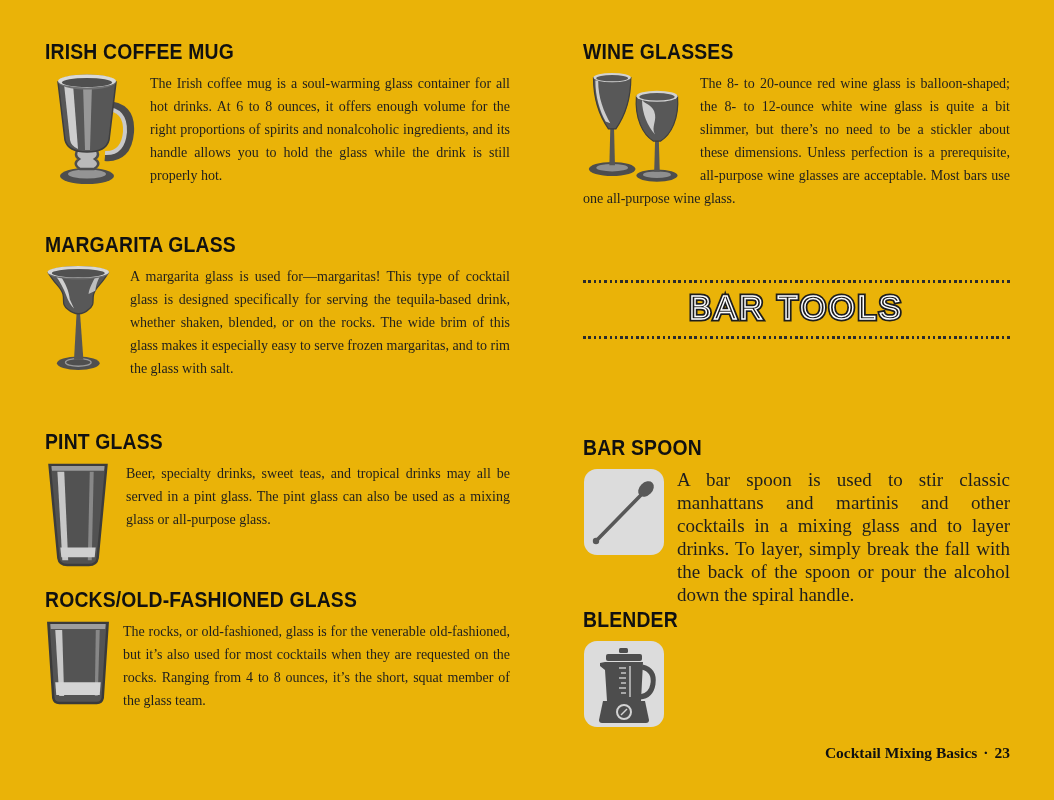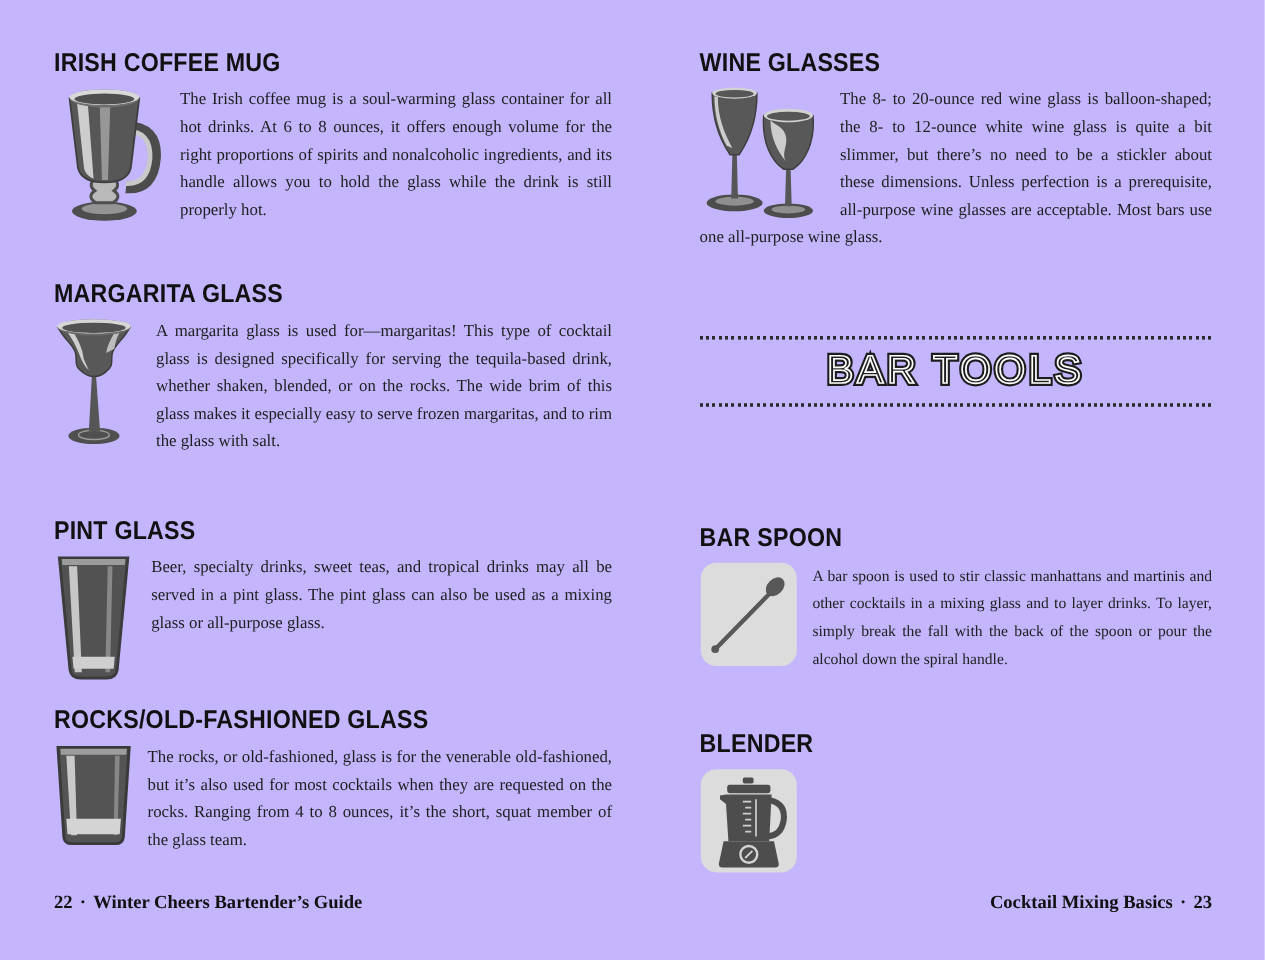--- a/index.html
+++ b/index.html
@@ -1,31 +1,31 @@
 <!DOCTYPE html>
 <html><head>
 <meta charset="utf-8">
 <style>
   html,body{margin:0;padding:0;background:#ffffff;}
-  #book{position:relative;width:1054px;height:800px;background:#c4b5fd;overflow:hidden;
+  #book{position:relative;width:1054px;height:800px;background:#eab308;overflow:hidden;
         font-family:"Liberation Serif",serif;color:#1e1e1e;}
   .page{position:absolute;top:0;height:800px;}
   #left-page{left:45px;width:465px;}
   #right-page{left:583px;width:427px;}
   .sec{position:absolute;left:0;width:100%;}
   h2.heading{margin:0 0 7px 0;font-family:"Liberation Sans",sans-serif;font-weight:800;
              font-size:21.5px;letter-spacing:0.2px;color:#111;
              transform:scaleX(0.9);transform-origin:left center;white-space:nowrap;}
   .para{font-size:14px;line-height:23px;text-align:justify;}
   .art{float:left;margin-right:15px;margin-bottom:2px;}
   .art svg{display:block;}
   .tool-row{display:flex;align-items:flex-start;}
   .tool-icon{flex:0 0 auto;margin-right:12px;}
   .tool-icon svg{display:block;}
-  .tool-text{margin:0;font-size:13px;line-height:23px;text-align:justify;flex:1 1 auto;}
+  .tool-text{margin:0;font-size:19px;line-height:23px;text-align:justify;flex:1 1 auto;}
   .dotline{height:3px;
     background-image:repeating-linear-gradient(90deg,#2b2b2b 0,#2b2b2b 2.5px,transparent 2.5px,transparent 5.3px);}
   .banner-title-wrap{text-align:center;padding:6px 0 9px 0;}
   .banner-title{position:relative;display:inline-block;font-family:"Liberation Sans",sans-serif;
     font-weight:400;font-size:33px;letter-spacing:3px;color:#1d1d1d;
     -webkit-text-stroke:5px #1d1d1d;}
   .banner-title::after{content:attr(data-text);position:absolute;left:0;top:0;
     color:#1d1d1d;-webkit-text-stroke:1.4px #ffffff;}
   .intro{font-size:16.5px;line-height:23px;text-align:justify;}
   .footer{position:absolute;top:744px;font-size:15.5px;font-weight:bold;color:#111;}
@@ -107,23 +107,20 @@
             <path d="M5,4 L61,4 L60.5,9 L5.5,9 Z" fill="#9d9d9d"></path>
             <path d="M10,10 L17,10 L19,77 L14,77 Z" fill="#c9c9c9"></path>
             <path d="M51,10 L55,10 L53,77 L50,77 Z" fill="#878787"></path>
             <path d="M10,63 L56,63 L55,76 L11,76 Z" fill="#d4d4d4"></path>
           </svg>
         </span>
         <span>The rocks, or old-fashioned, glass is for the venerable old-fashioned, but it’s also used for most cocktails when they are requested on the rocks. Ranging from 4 to 8 ounces, it’s the short, squat member of the glass team.</span>
       </div>
     </section>
 
-    <div class="footer" id="footer-left">
-      <span>22</span><span class="sep">·</span><span>Winter Cheers Bartender’s Guide</span>
-    </div>
   </div>
 
   <div class="page" id="right-page">
 
     <section class="sec" style="top:40px">
       <h2 class="heading">WINE GLASSES</h2>
       <div class="para cf">
         <span class="art" style="margin-right:12px" aria-label="wine-glasses-illustration">
           <svg width="105" height="112" viewBox="0 0 106 120">
             <ellipse cx="28" cy="104" rx="25" ry="7.5" fill="#4d4d4d"></ellipse>

